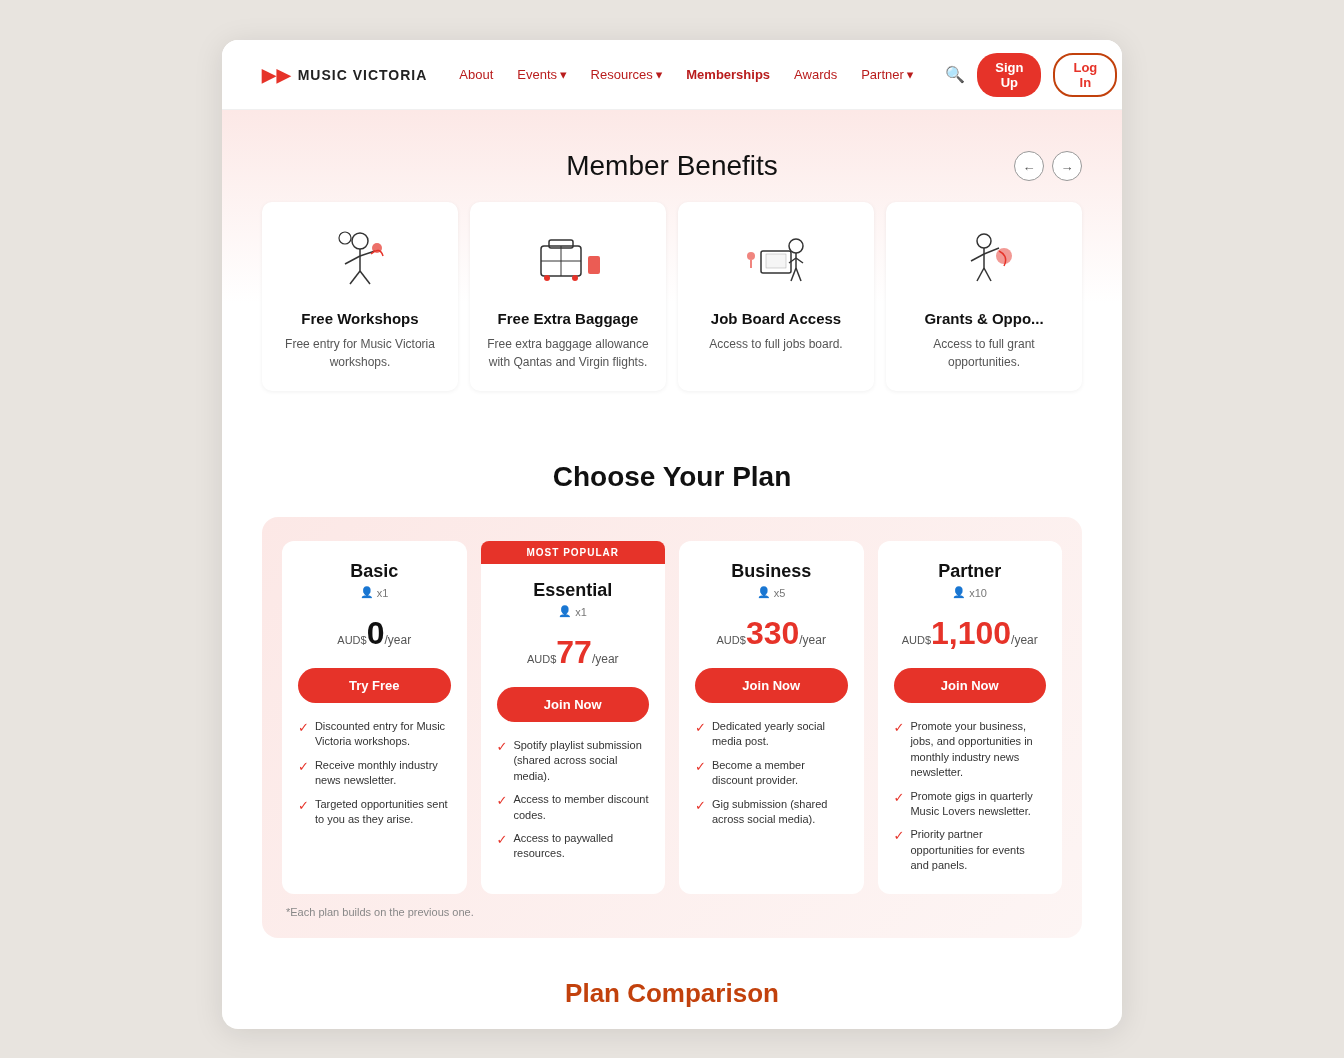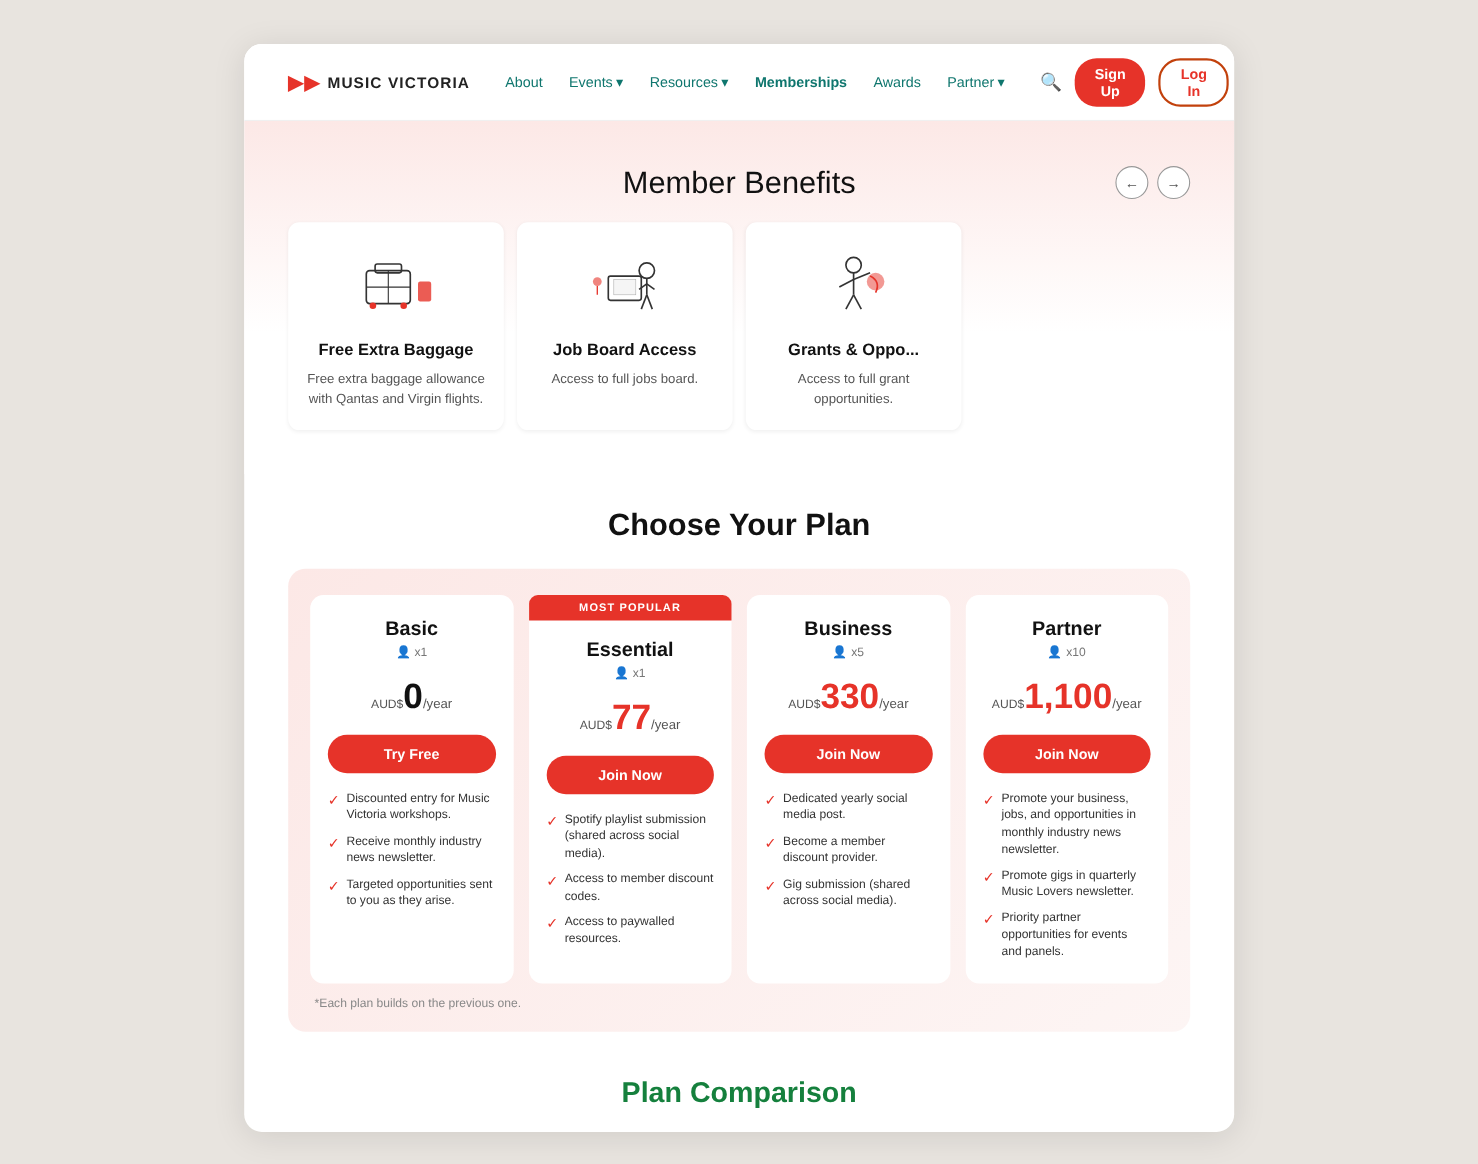--- a/index.html
+++ b/index.html
@@ -44,21 +44,21 @@
       font-size: 18px;
     }
     .nav-links {
       display: flex;
       align-items: center;
       gap: 24px;
       flex: 1;
     }
     .nav-link {
       font-size: 13px;
-      color: #0f766e;
+      color: #b91c1c;
       text-decoration: none;
       display: flex;
       align-items: center;
       gap: 3px;
       justify-content: flex-end;
     }
     .nav-link.active { font-weight: 600; }
     .nav-actions {
       display: flex;
       align-items: center;
@@ -273,21 +273,21 @@
       padding-left: 4px;
     }
     
     .comparison-section {
       padding: 20px 40px;
       text-align: center;
     }
     .comparison-title {
       font-size: 26px;
       font-weight: 800;
-      color: #15803d;
+      color: #c2410c;
     }
   </style>
 </head>
 <body>
 
 <div class="page-wrapper">
   <nav>
     <div class="logo">
       <span class="logo-icon">▶▶</span>
       <span>MUSIC VICTORIA</span>
@@ -326,20 +326,38 @@
     <div class="benefits-header">
       <h2 class="benefits-title">Member Benefits</h2>
       <div class="nav-arrows">
         <button class="arrow-btn">←</button>
         <button class="arrow-btn">→</button>
       </div>
     </div>
 
     <div class="benefits-grid">
 
+      <div class="benefit-card">
+        <div class="benefit-illustration">
+          <svg width="70" height="70" viewBox="0 0 70 70">
+
+            <circle cx="35" cy="15" r="8" fill="none" stroke="#333" stroke-width="1.5"></circle>
+            <line x1="35" y1="23" x2="35" y2="45" stroke="#333" stroke-width="1.5"></line>
+            <line x1="35" y1="30" x2="20" y2="38" stroke="#333" stroke-width="1.5"></line>
+            <line x1="35" y1="30" x2="50" y2="25" stroke="#333" stroke-width="1.5"></line>
+            <line x1="35" y1="45" x2="25" y2="58" stroke="#333" stroke-width="1.5"></line>
+            <line x1="35" y1="45" x2="45" y2="58" stroke="#333" stroke-width="1.5"></line>
+            <circle cx="20" cy="12" r="6" fill="none" stroke="#333" stroke-width="1.2"></circle>
+            <circle cx="52" cy="22" r="5" fill="#e63329" opacity="0.7"></circle>
+            <path d="M46 28 Q55 20 58 30" fill="none" stroke="#e63329" stroke-width="1.5"></path>
+          </svg>
+        </div>
+        <div class="benefit-title">Free Workshops</div>
+        <div class="benefit-desc">Free entry for Music Victoria workshops.</div>
+      </div>
 
       <div class="benefit-card">
         <div class="benefit-illustration">
           <svg width="70" height="70" viewBox="0 0 70 70">
 
             <rect x="8" y="20" width="40" height="30" rx="3" fill="none" stroke="#333" stroke-width="1.5"></rect>
             <rect x="16" y="14" width="24" height="8" rx="2" fill="none" stroke="#333" stroke-width="1.5"></rect>
             <line x1="8" y1="35" x2="48" y2="35" stroke="#333" stroke-width="1"></line>
             <rect x="55" y="30" width="12" height="18" rx="2" fill="#e63329" opacity="0.8"></rect>
             <circle cx="14" cy="52" r="3" fill="#e63329"></circle>

